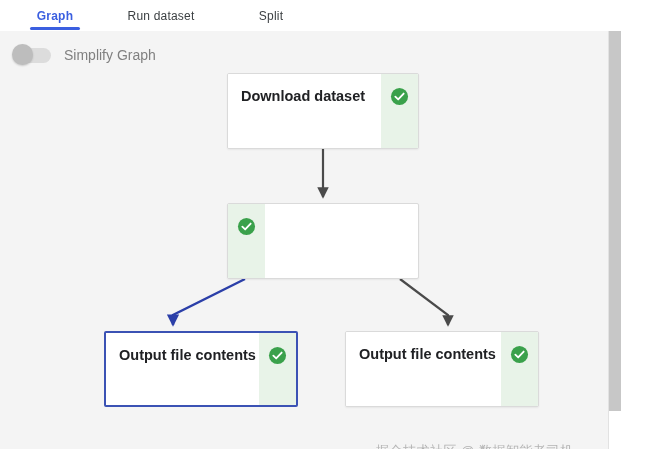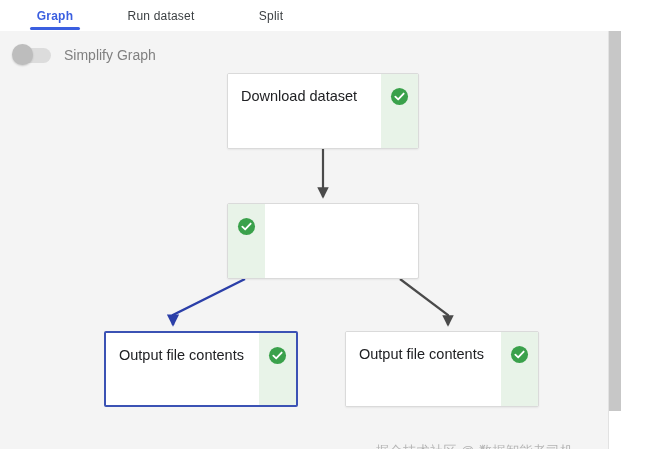--- a/index.html
+++ b/index.html
@@ -133,20 +133,21 @@
     position: relative;
     background: #ffffff;
   }
   .node-title {
     position: absolute;
     left: 13px;
     top: 14px;
     font-size: 14.5px;
     color: #202124;
     white-space: nowrap;
+    font-weight: bold;
   }
   .node-status {
     flex: 0 0 auto;
     width: 37px;
     background: #e8f3e8;
     display: flex;
     align-items: flex-start;
     justify-content: center;
     padding-top: 13px;
     box-sizing: border-box;

